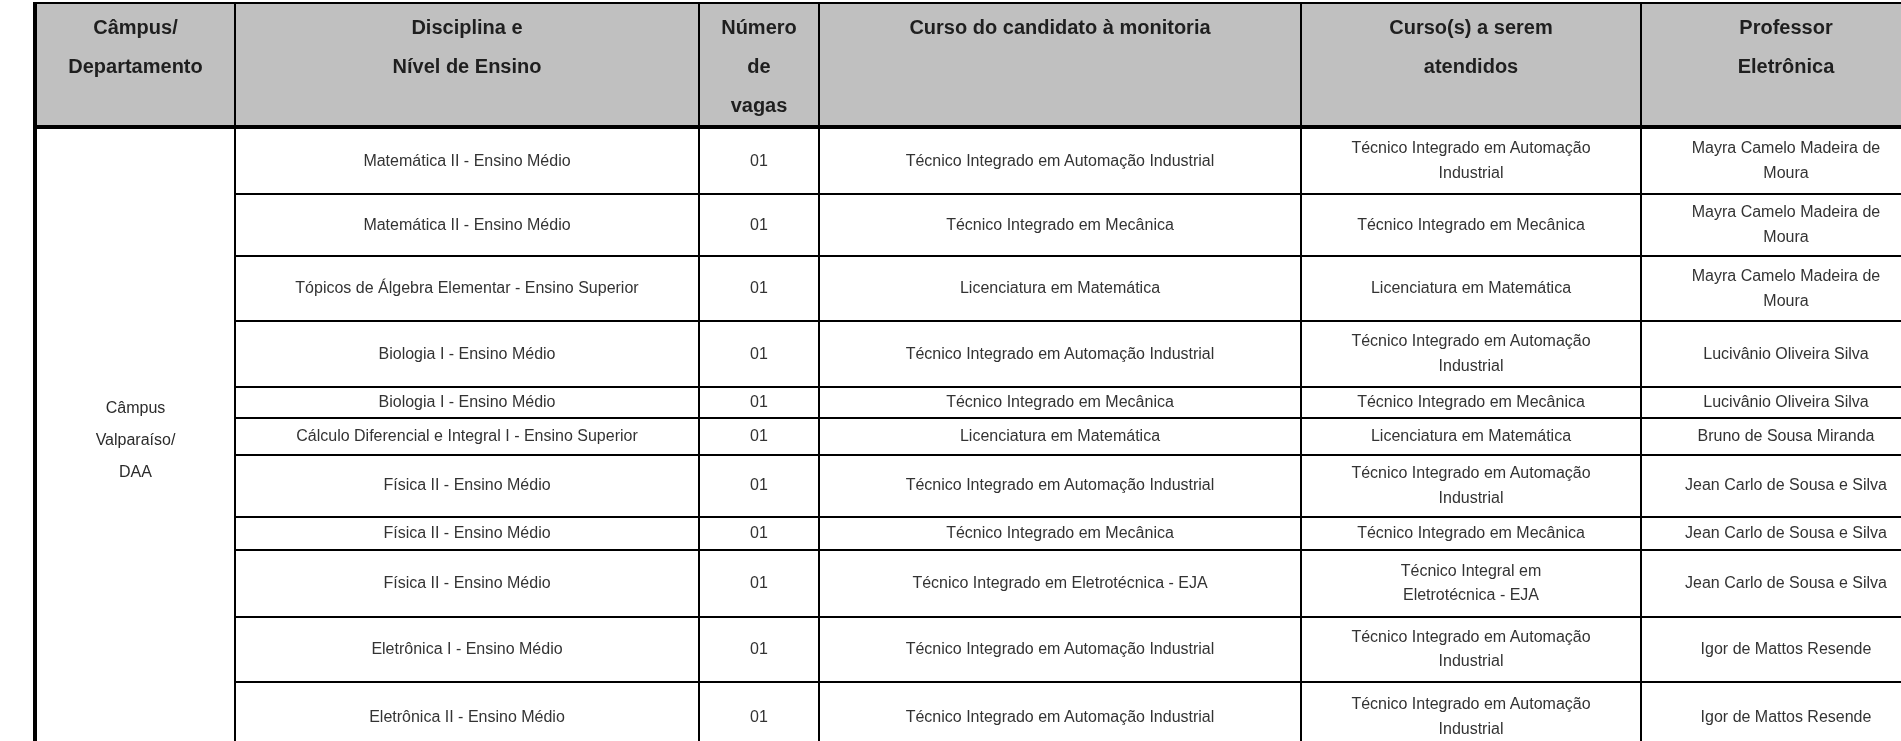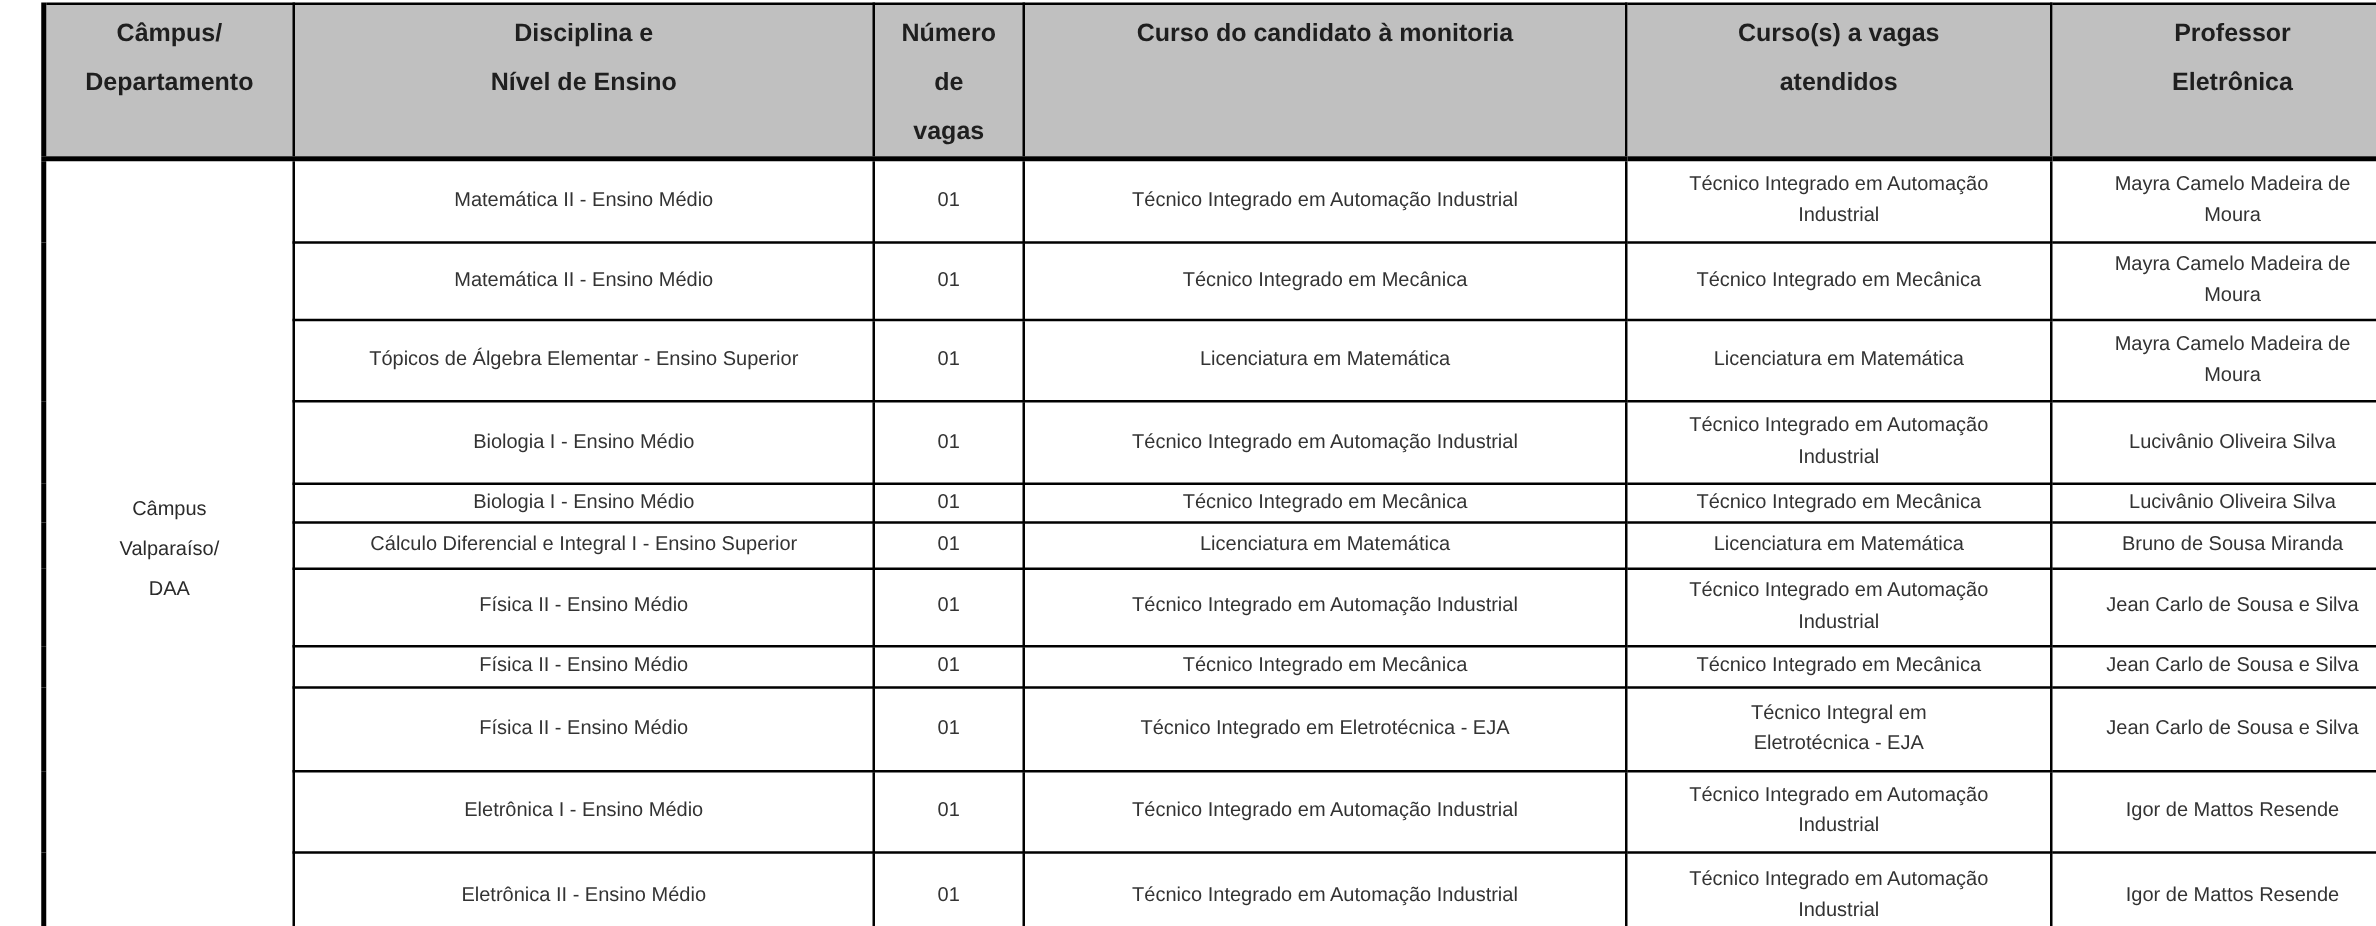--- a/index.html
+++ b/index.html
@@ -83,21 +83,21 @@
     <thead>
       <tr>
         <th>Câmpus/
 Departamento</th>
         <th>Disciplina e
 Nível de Ensino</th>
         <th>Número
 de
 vagas</th>
         <th>Curso do candidato à monitoria</th>
-        <th>Curso(s) a vagas
+        <th>Curso(s) a serem
 atendidos</th>
         <th>Professor
 Eletrônica</th>
       </tr>
     </thead>
     <tbody>
       <tr class="h67">
         <td class="campus" rowspan="11">Câmpus
 Valparaíso/
 DAA</td>

